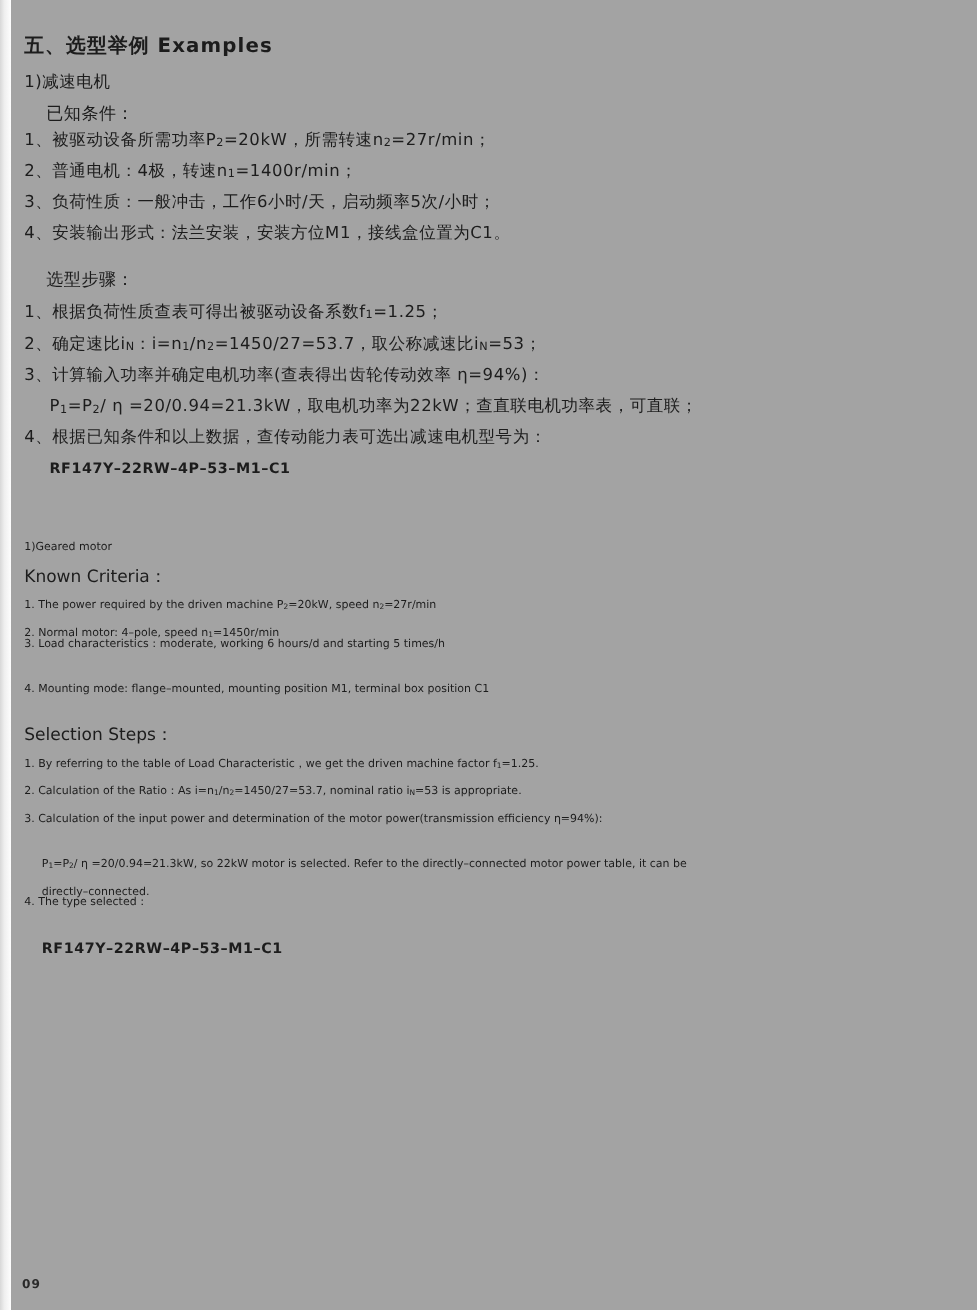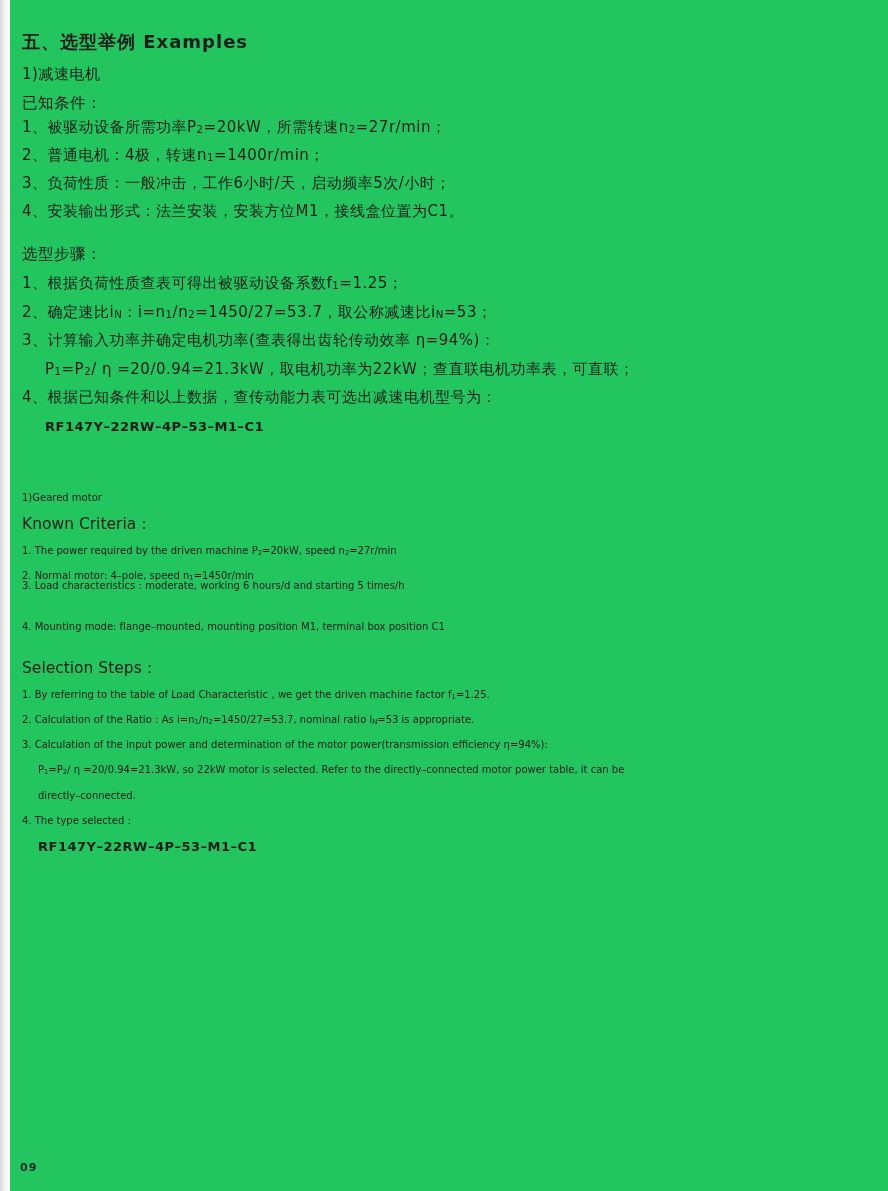--- a/index.html
+++ b/index.html
@@ -4,21 +4,21 @@
 <style>
   html, body {
     margin: 0;
     padding: 0;
     background: #ffffff;
   }
   .page {
     position: relative;
     width: 888px;
     height: 1191px;
-    background: #22c55e;
+    background: #a3a3a3;
     font-family: "DejaVu Sans", "Liberation Sans", sans-serif;
     color: #1c1c1c;
     overflow: hidden;
   }
   .edge {
     position: absolute;
     left: 0; top: 0; bottom: 0;
     width: 10px;
     background: linear-gradient(to right, #d8d8d8 0px, #efefef 4px, #fefefe 10px);
   }
@@ -31,29 +31,29 @@
     font-weight: normal;
   }
   .title {
     font-size: 18px;
     font-weight: bold;
     line-height: 24px;
     letter-spacing: 1px;
   }
   .cn  { font-size: 15px; letter-spacing: 0.5px; text-align: center; }
   .en  { font-size: 10px; }
-  .label-cn { font-size: 15.5px; letter-spacing: 0.5px; }
+  .label-cn { font-size: 15.5px; letter-spacing: 0.5px; margin-left: 20px; }
   .label-en { font-size: 15.5px; }
   .model {
     font-weight: bold;
     font-size: 13px;
     letter-spacing: 0.5px;
   }
   .indent-cn { left: 45px; }
-  .indent-en { left: 38px; }
+  .indent-en { left: 38px; margin-top: 16px; }
   .pageno {
     font-size: 11px;
     font-weight: bold;
     color: #2a2a2a;
     letter-spacing: 1px;
   }
   sub {
     font-size: 68%;
     vertical-align: baseline;
     position: relative;

